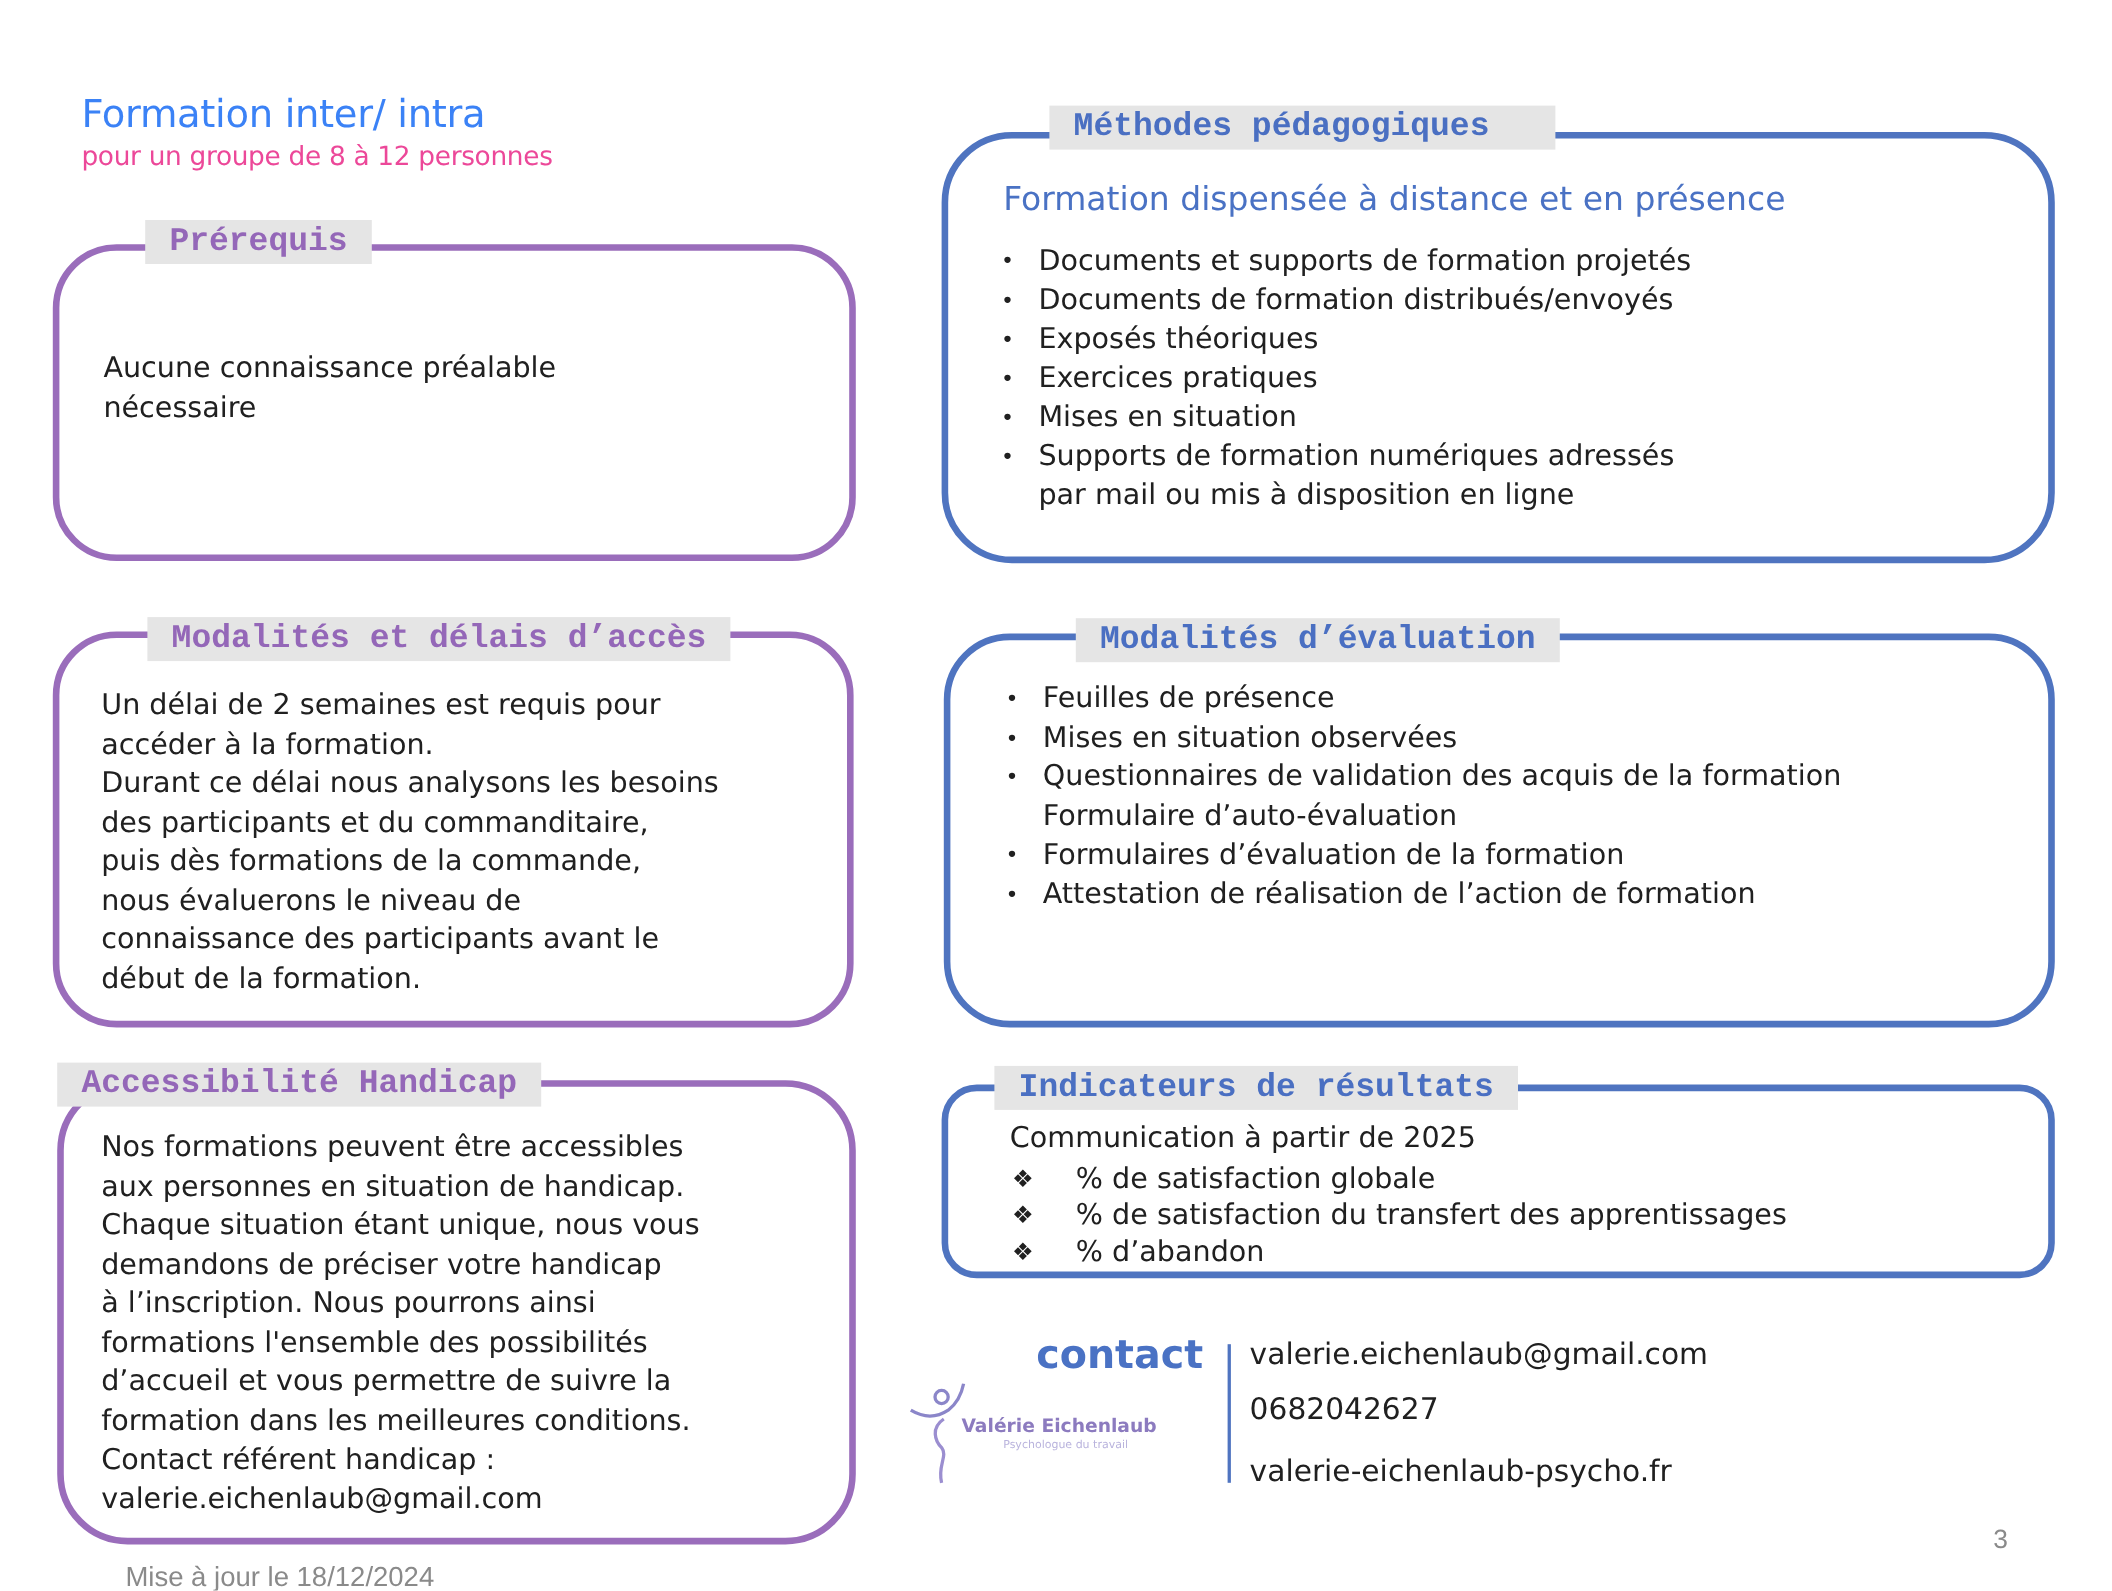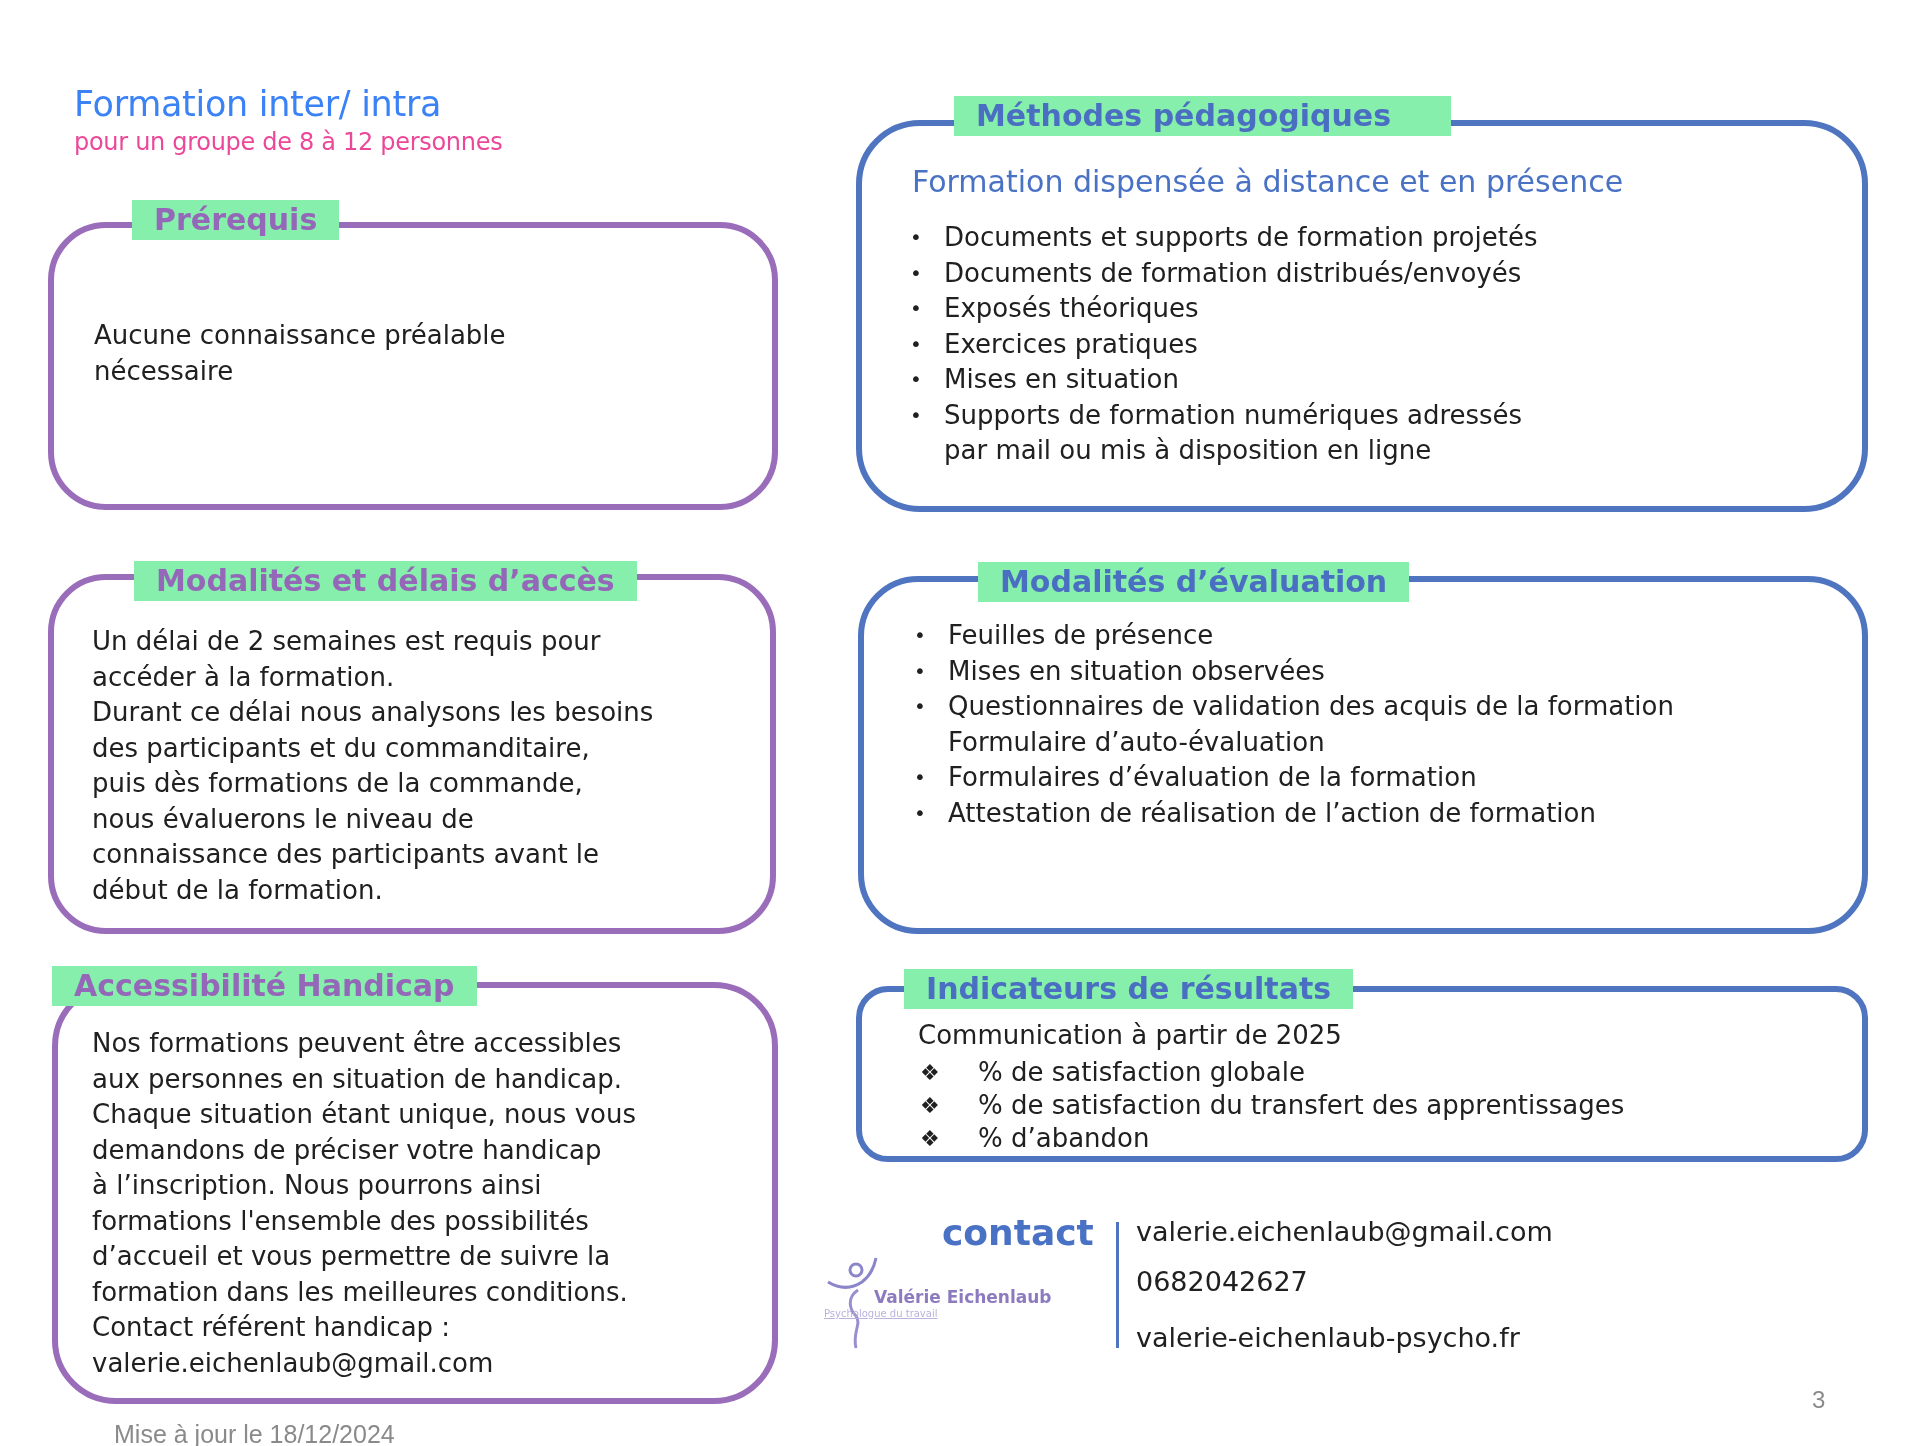--- a/index.html
+++ b/index.html
@@ -7,22 +7,22 @@
          font-family: "DejaVu Sans", sans-serif; color: #222222; }
   .abs { position: absolute; }
 
   .heading-purple { color: #3b82f6; font-size: 35px; letter-spacing: -0.3px; }
   .heading-black  { color: #ec4899; font-size: 24px; letter-spacing: -0.3px; }
 
   .box { position: absolute; box-sizing: border-box; border: 6px solid; }
   .box.purple { border-color: #9a6dbb; }
   .box.blue   { border-color: #4f74c0; }
 
-  .legend { position: absolute; background: #86efac; font-weight: bold;
-            font-size: 30px; padding: 0 22px; line-height: 40px; white-space: nowrap; }
+  .legend { position: absolute; background: #e5e5e5; font-weight: bold;
+            font-size: 30px; padding: 0 22px; line-height: 40px; white-space: nowrap; font-family: Liberation Mono, monospace; }
   .legend.purple { color: #9467b8; }
   .legend.blue   { color: #4a6fc2; }
 
   .body-text { position: absolute; font-size: 26px; line-height: 35.5px; color: #202020; }
   .subtitle-blue { position: absolute; font-size: 30px; color: #4a72c4; white-space: nowrap; }
 
   ul.bullets { list-style: none; margin: 0; padding: 0; }
   ul.bullets li { position: relative; padding-left: 36px; font-size: 26px;
                   line-height: 35.5px; color: #202020; }
   ul.bullets li .dot { position: absolute; left: 2px; top: 0; font-size: 20px; }
@@ -124,16 +124,16 @@
 <div class="contact-line" style="left:1136px; top:1216px;">valerie.eichenlaub@gmail.com</div>
 <div class="contact-line" style="left:1136px; top:1266px;">0682042627</div>
 <div class="contact-line" style="left:1136px; top:1322px;">valerie-eichenlaub-psycho.fr</div>
 
 <svg class="abs" style="left:826px; top:1254px;" width="60" height="100" viewBox="0 0 60 100">
   <path d="M2 28 C12 34, 24 36, 36 28 C44 22, 48 14, 50 4" stroke="#8b86c9" stroke-width="3" fill="none"></path>
   <circle cx="30" cy="16" r="6" stroke="#8b86c9" stroke-width="3" fill="none"></circle>
   <path d="M32 36 C20 44, 24 56, 30 62 C36 70, 26 78, 30 94" stroke="#9b8ed0" stroke-width="3" fill="none"></path>
 </svg>
 <div class="logo-name" style="left:874px; top:1287px;">Valérie Eichenlaub</div>
-<div class="logo-sub" style="left:824px; top:1308px;text-decoration:underline;">Psychologue du travail</div>
+<div class="logo-sub" style="left:912px; top:1308px;">Psychologue du travail</div>
 
 <div class="footer-date" style="left:114px; top:1408px;margin-top:12px;">Mise à jour le 18/12/2024</div>
 <div class="page-num" style="left:1812px; top:1386px;">3</div>
 
 </body></html>

